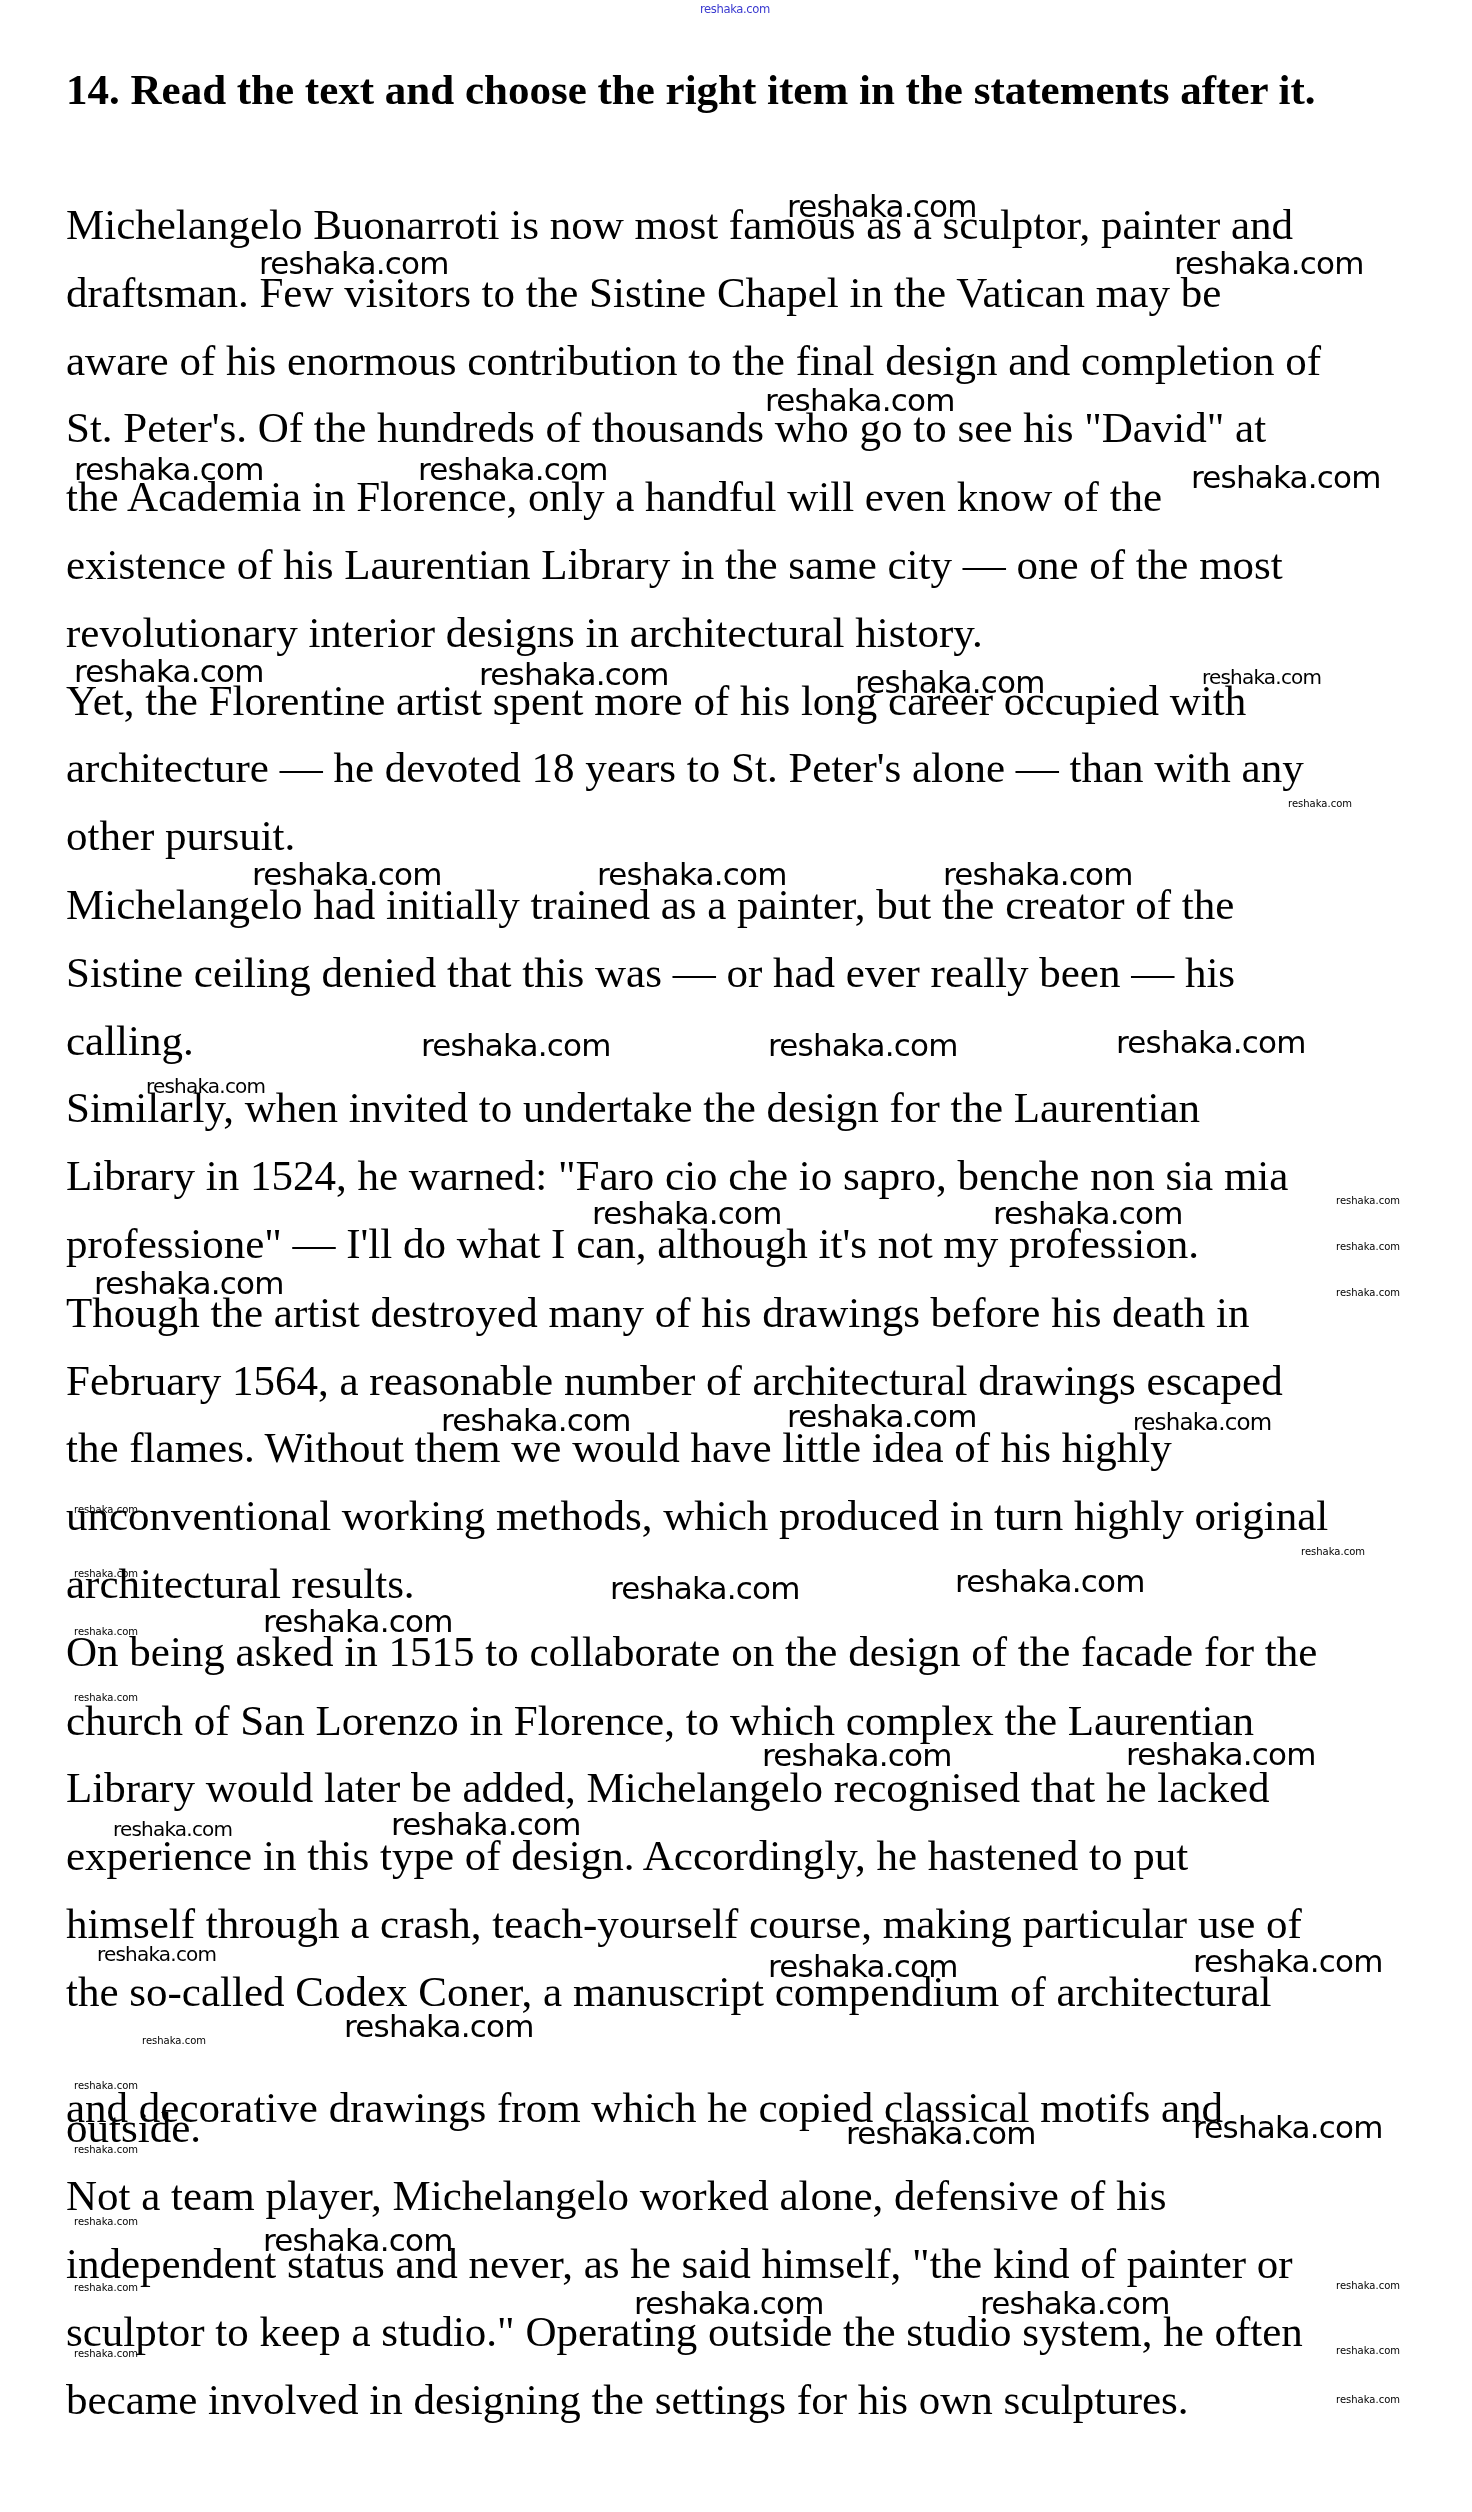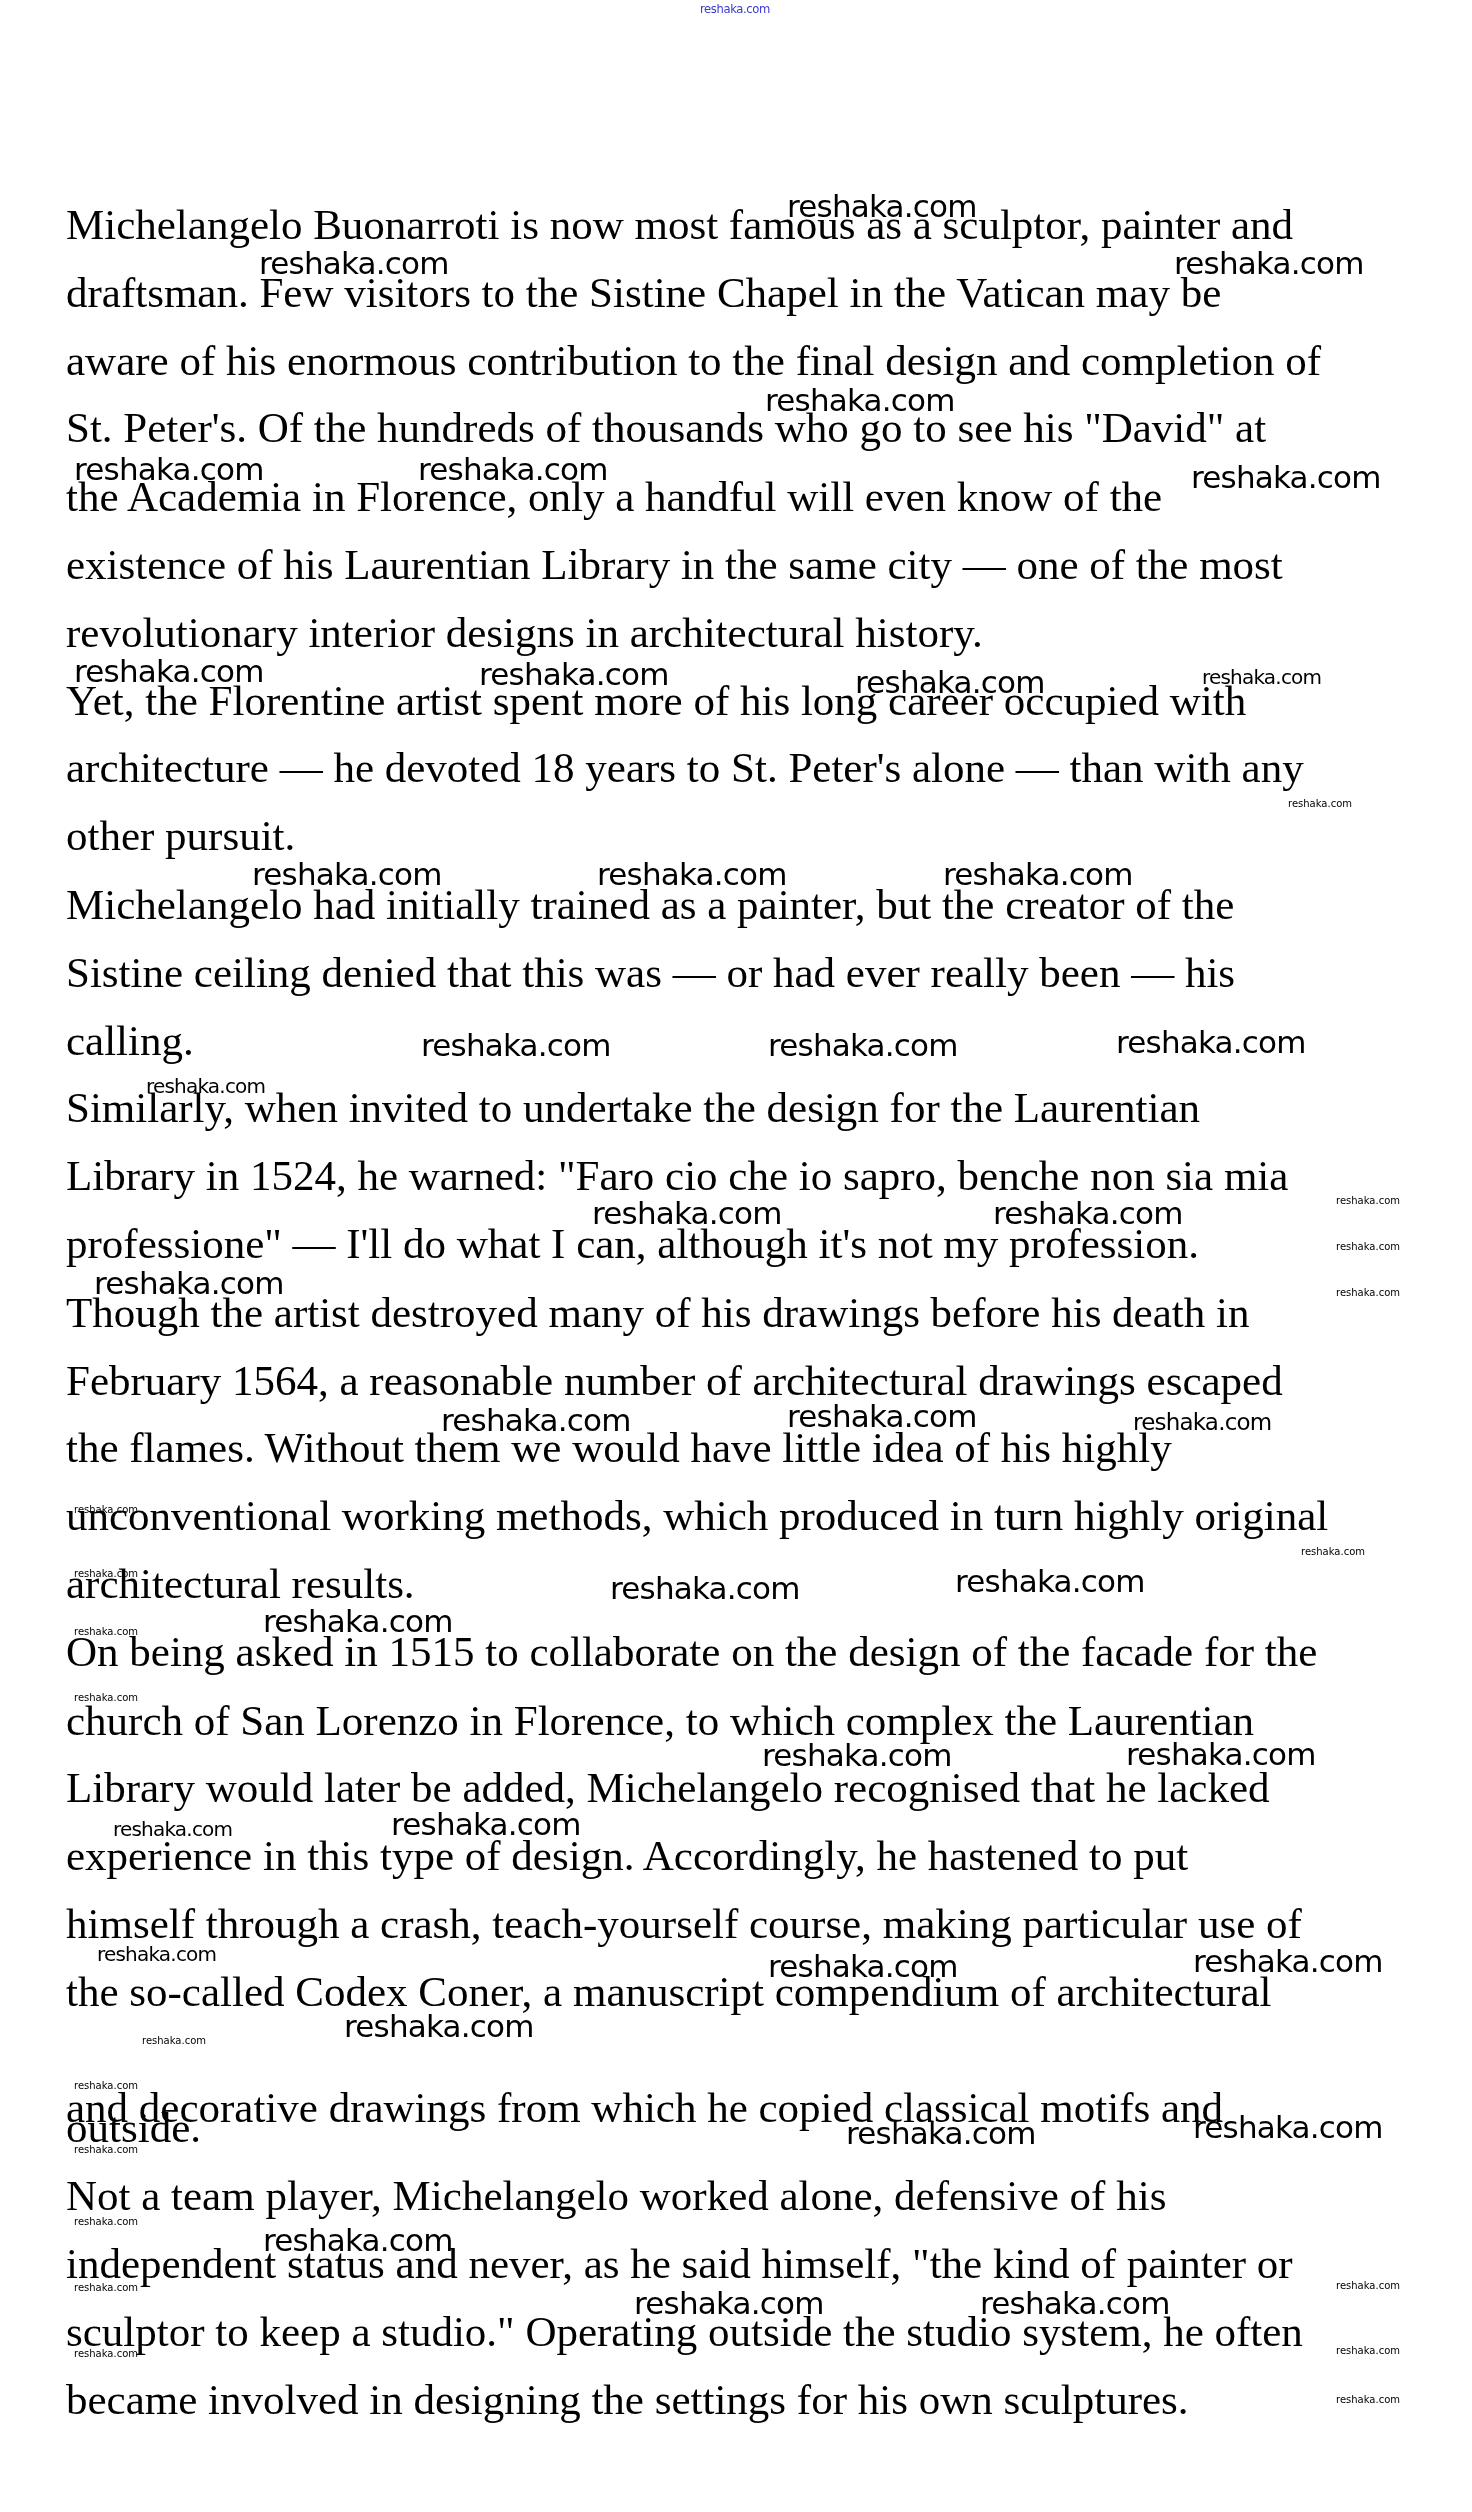--- a/index.html
+++ b/index.html
@@ -14,20 +14,21 @@
   .wm.m { font-size:23px; }
   .wm.s { font-size:20px; }
   .wm.t { font-size:10px; letter-spacing:0; }
 </style>
 </head>
 <body>
 
 <div class="page">
   <div class="top-wm">reshaka.com</div>
 
+  <div class="line title" style="top:68px">14. Read the text and choose the right item in the statements after it.</div>
 
   <div id="body-lines">
       <div class="line body-line" style="top: 203px;">Michelangelo Buonarroti is now most famous as a sculptor, painter and</div>
       <div class="line body-line" style="top: 271px;">draftsman. Few visitors to the Sistine Chapel in the Vatican may be</div>
       <div class="line body-line" style="top: 339px;">aware of his enormous contribution to the final design and completion of</div>
       <div class="line body-line" style="top: 406px;">St. Peter's. Of the hundreds of thousands who go to see his "David" at</div>
       <div class="line body-line" style="top: 475px;">the Academia in Florence, only a handful will even know of the</div>
       <div class="line body-line" style="top: 543px;">existence of his Laurentian Library in the same city — one of the most</div>
       <div class="line body-line" style="top: 611px;">revolutionary interior designs in architectural history.</div>
       <div class="line body-line" style="top: 679px;">Yet, the Florentine artist spent more of his long career occupied with</div>

